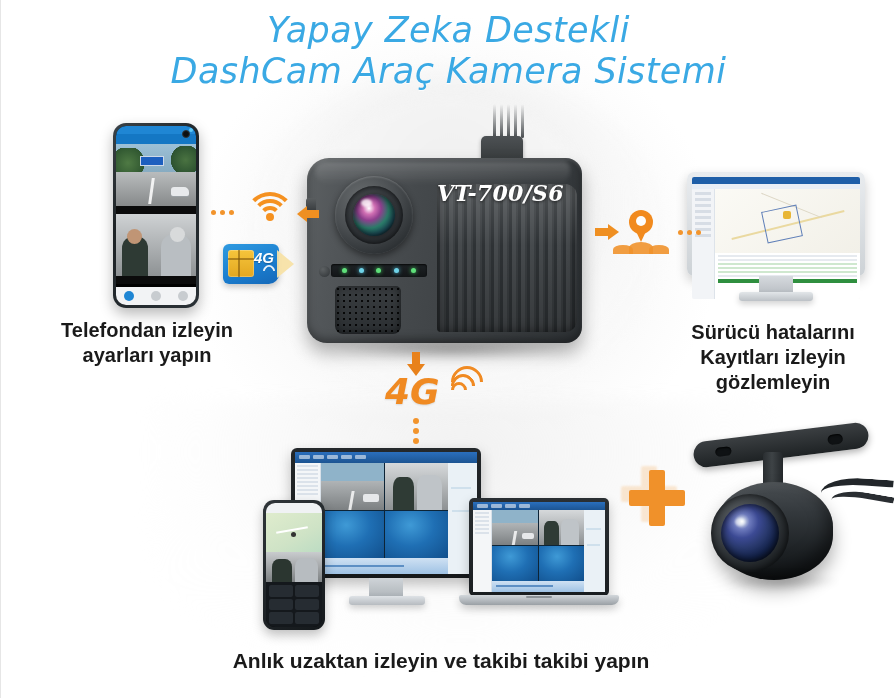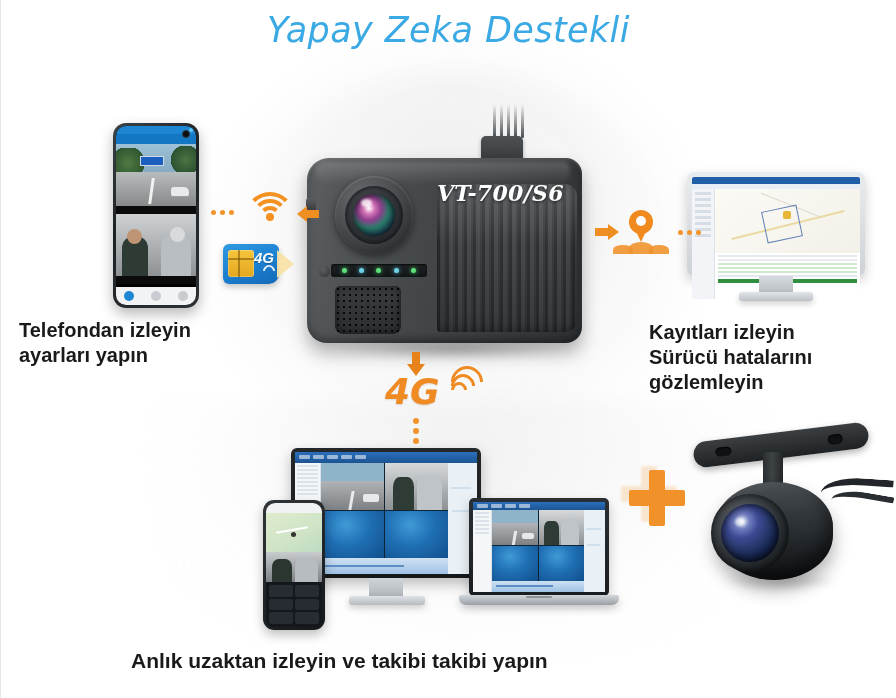--- a/index.html
+++ b/index.html
@@ -53,21 +53,21 @@
     z-index:40;
     font-family:"DejaVu Sans", sans-serif;
   }
   .title .l2{font-size:35px;display:block;}
 
   
   .cap{
     position:absolute;
     color:#1a1a1a;
     font-weight:bold;
-    text-align:left;
+    text-align:center;
     font-size:20px;
     line-height:25px;
     z-index:40;
     text-shadow:0 0 3px rgba(255,255,255,.9);
   }
   #cap-left{left:18px;top:318px;width:256px;}
   #cap-right{left:648px;top:320px;width:248px;}
   #cap-bottom{left:130px;top:648px;width:620px;font-size:21px;}
 
   
@@ -420,20 +420,21 @@
 <body>
 
 <div id="poster">
 
   <div class="bowl2"></div>
   <div class="bowl"></div>
   <div class="bowl3"></div>
 
   <div class="title">
     <span>Yapay Zeka Destekli</span>
+    <span class="l2">DashCam Araç Kamera Sistemi</span>
   </div>
 
   <div id="phone-left">
     <div class="ph-frame"></div>
     <div class="ph-notch"></div>
     <div class="ph-screen">
       <div class="ph-status"></div>
       <div class="ph-appbar"></div>
       <div class="ph-vid">
         <div class="trees"></div>
@@ -708,20 +709,20 @@
     <div class="rc-glass"></div>
     <div class="rc-shadow"></div>
   </div>
 
   <div class="cap" id="cap-left">
     <div>Telefondan izleyin</div>
     <div>ayarları yapın</div>
   </div>
 
   <div class="cap" id="cap-right">
+    <div>Sürücü hatalarını</div>
     <div>Kayıtları izleyin</div>
-    <div>Sürücü hatalarını</div>
     <div>gözlemleyin</div>
   </div>
 
   <div class="cap" id="cap-bottom">Anlık uzaktan izleyin ve takibi takibi yapın</div>
 
 </div>
 
 </body></html>

